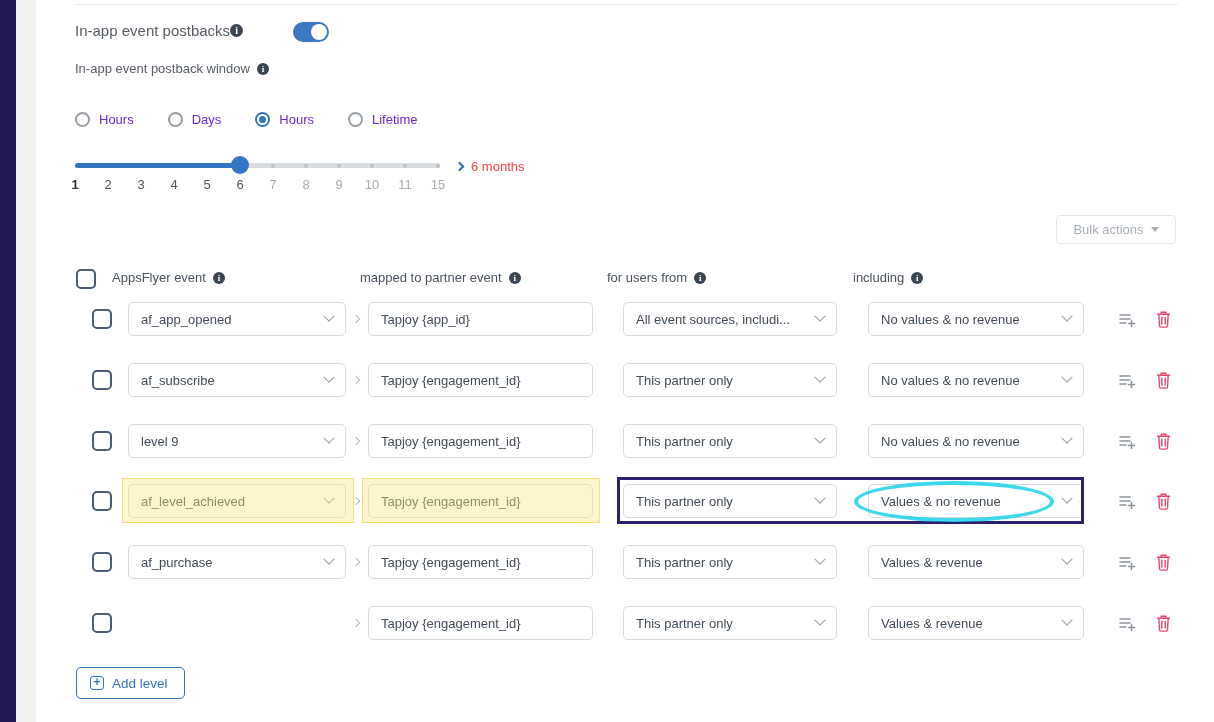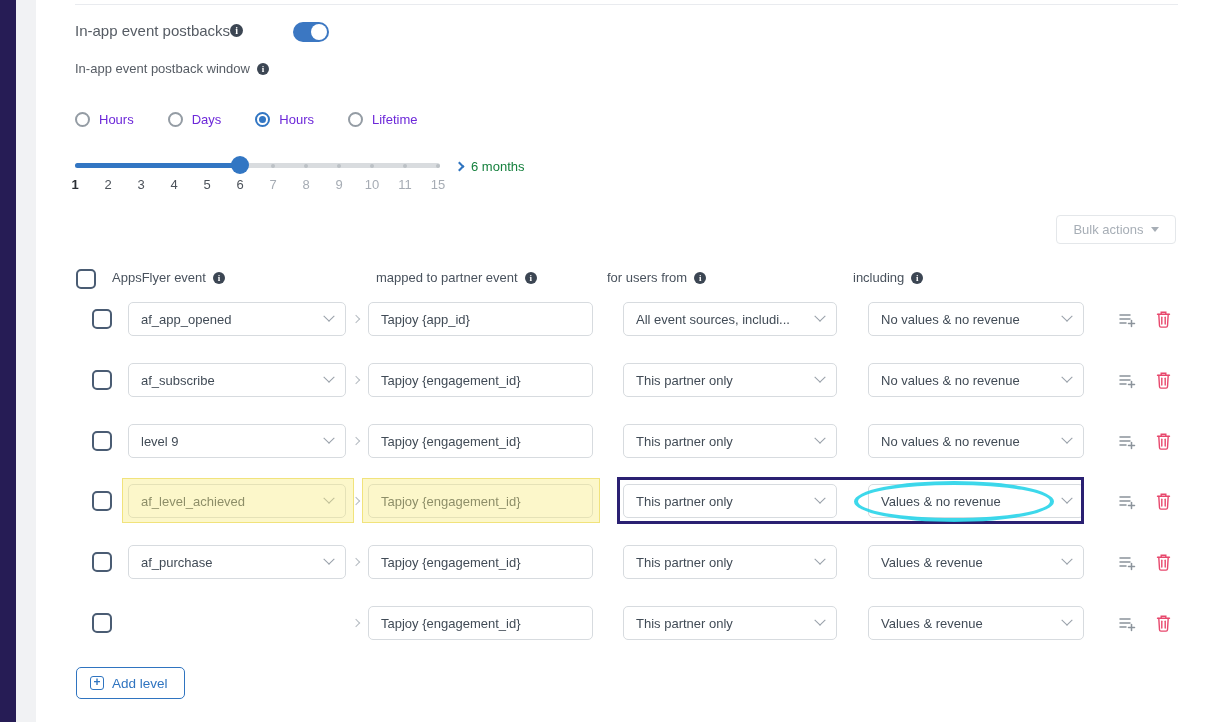--- a/index.html
+++ b/index.html
@@ -39,32 +39,32 @@
   
   .slider-track { left:75px; top:163px; width:365px; height:5px; border-radius:3px; background:#d9dcdf; }
   .slider-fill { left:75px; top:163px; width:165px; height:5px; border-radius:3px; background:#3276c3; }
   .slider-dot { width:4px; height:4px; border-radius:50%; background:#bcc1c6; top:164px; }
   .slider-handle { left:231px; top:156px; width:18px; height:18px; border-radius:50%; background:#3276c3; }
   .tick { top:177px; width:26px; text-align:center; font-size:13px; color:#4c525a; }
   .tick.muted { color:#a6acb4; }
   .tick.first { color:#2b2f35; font-weight:700; }
   .slider-value { left:456px; top:159px; display:flex; align-items:center; gap:8px; }
   .chev-right-blue { width:7px; height:7px; border-right:2px solid #2f74c0; border-top:2px solid #2f74c0; transform:rotate(45deg); }
-  .slider-value-text { font-size:13px; color:#15803d; }
+  .slider-value-text { font-size:13px; color:#ef4444; }
 
   
   .bulk-btn { left:1056px; top:215px; width:120px; height:29px; border:1px solid #e4e7ea; border-radius:4px;
     background:#fff; display:flex; align-items:center; justify-content:center; gap:7px; font-size:13px; color:#a7aeb6; cursor:pointer; }
   .caret-down { width:0; height:0; border-left:4px solid transparent; border-right:4px solid transparent; border-top:5px solid #a7aeb6; }
 
   
   .hdr-checkbox { left:76px; top:269px; }
   .checkbox { width:20px; height:20px; border:2px solid #4a5c73; border-radius:5px; background:#fff; }
   .col-hdr { top:270px; display:flex; align-items:center; gap:7px; font-size:13px; color:#49525d; }
-  .hdr-event { left:112px; } .hdr-partner { left:376px;align-items:center; } .hdr-users { left:607px; } .hdr-incl { left:853px; }
+  .hdr-event { left:112px; } .hdr-partner { left:360px;align-items:center; } .hdr-users { left:607px; } .hdr-incl { left:853px; }
 
   .row { left:16px; width:1214px; height:34px; }
   .row .checkbox { position:absolute; left:76px; top:7px; }
   .field { position:absolute; top:0; height:34px; background:#fff; border:1px solid #d7dbdf; border-radius:5px;
     display:flex; align-items:center; padding:0 12px; font-size:13px; color:#414b56; }
   .field .txt { white-space:nowrap; overflow:hidden; }
   .chev-down { width:8px; height:8px; border-right:1.6px solid #98a0a9; border-bottom:1.6px solid #98a0a9;
     transform:rotate(45deg) translate(-2px,-2px); margin-left:auto; flex:0 0 auto; }
   .f-event { left:112px; width:218px; }
   .f-partner { left:352px; width:225px; }

